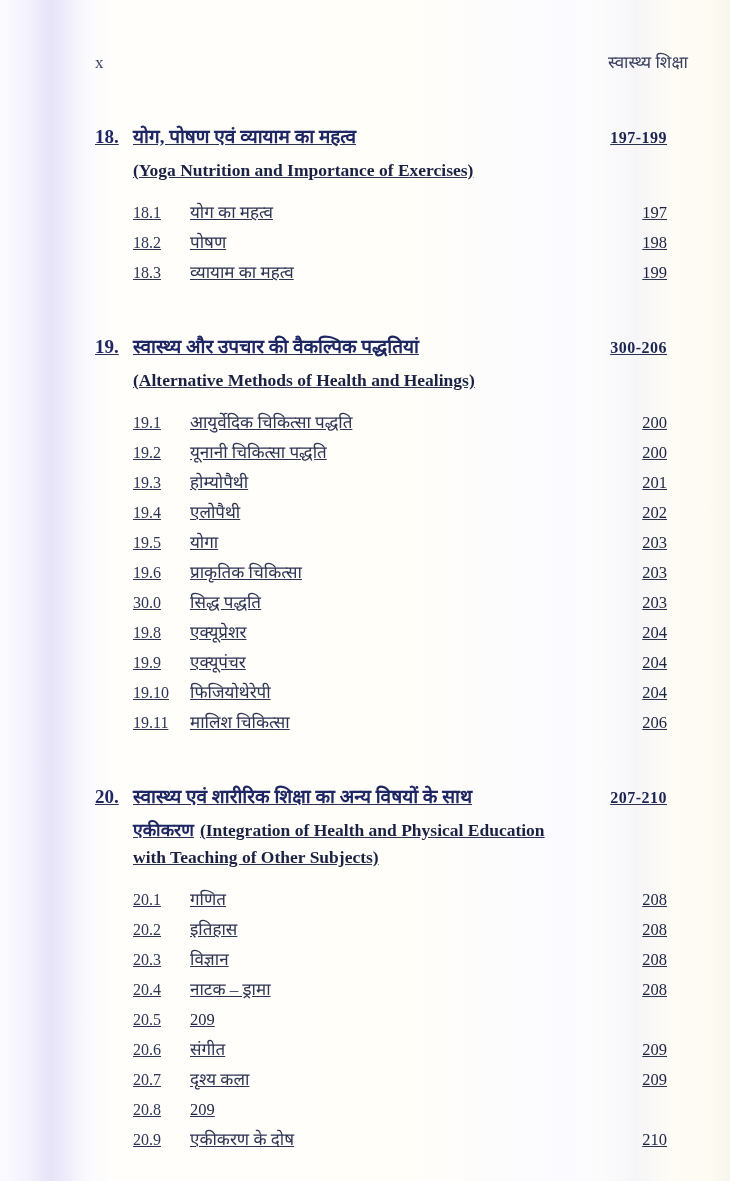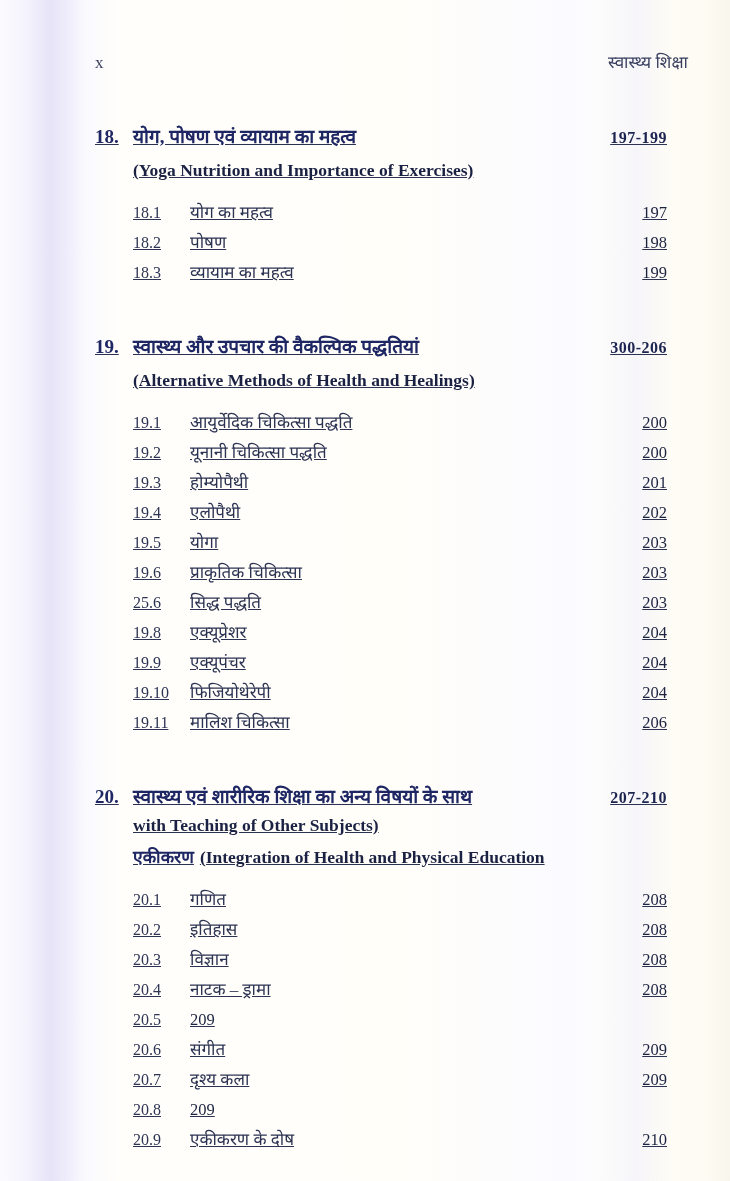--- a/index.html
+++ b/index.html
@@ -141,21 +141,21 @@
             <span class="sec-num">19.5</span>
             <span class="sec-title">योगा</span>
             <span class="sec-page">203</span>
           </li>
           <li class="sec-row">
             <span class="sec-num">19.6</span>
             <span class="sec-title">प्राकृतिक चिकित्सा</span>
             <span class="sec-page">203</span>
           </li>
           <li class="sec-row">
-            <span class="sec-num">25.6</span>
+            <span class="sec-num">30.0</span>
             <span class="sec-title">सिद्ध पद्धति</span>
             <span class="sec-page">203</span>
           </li>
           <li class="sec-row">
             <span class="sec-num">19.8</span>
             <span class="sec-title">एक्यूप्रेशर</span>
             <span class="sec-page">204</span>
           </li>
           <li class="sec-row">
             <span class="sec-num">19.9</span>
@@ -174,25 +174,25 @@
           </li>
         </ul>
       </section>
 
       <section class="chapter">
         <div class="ch-head">
           <span class="ch-num">20.</span>
           <span class="ch-title">स्वास्थ्य एवं शारीरिक शिक्षा का अन्य विषयों के साथ</span>
           <span class="ch-pages">207-210</span>
         </div>
+        <div class="ch-sub">
+          <span class="sub-hi">एकीकरण</span><span class="sub-en">(Integration of Health and Physical Education</span>
+        </div>
         <div class="ch-sub" style="margin-top:2px;">
           <span class="sub-hi"></span><span class="sub-en">with Teaching of Other Subjects)</span>
-        </div>
-        <div class="ch-sub">
-          <span class="sub-hi">एकीकरण</span><span class="sub-en">(Integration of Health and Physical Education</span>
         </div>
         <ul class="sections">
           <li class="sec-row">
             <span class="sec-num">20.1</span>
             <span class="sec-title">गणित</span>
             <span class="sec-page">208</span>
           </li>
           <li class="sec-row">
             <span class="sec-num">20.2</span>
             <span class="sec-title">इतिहास</span>

